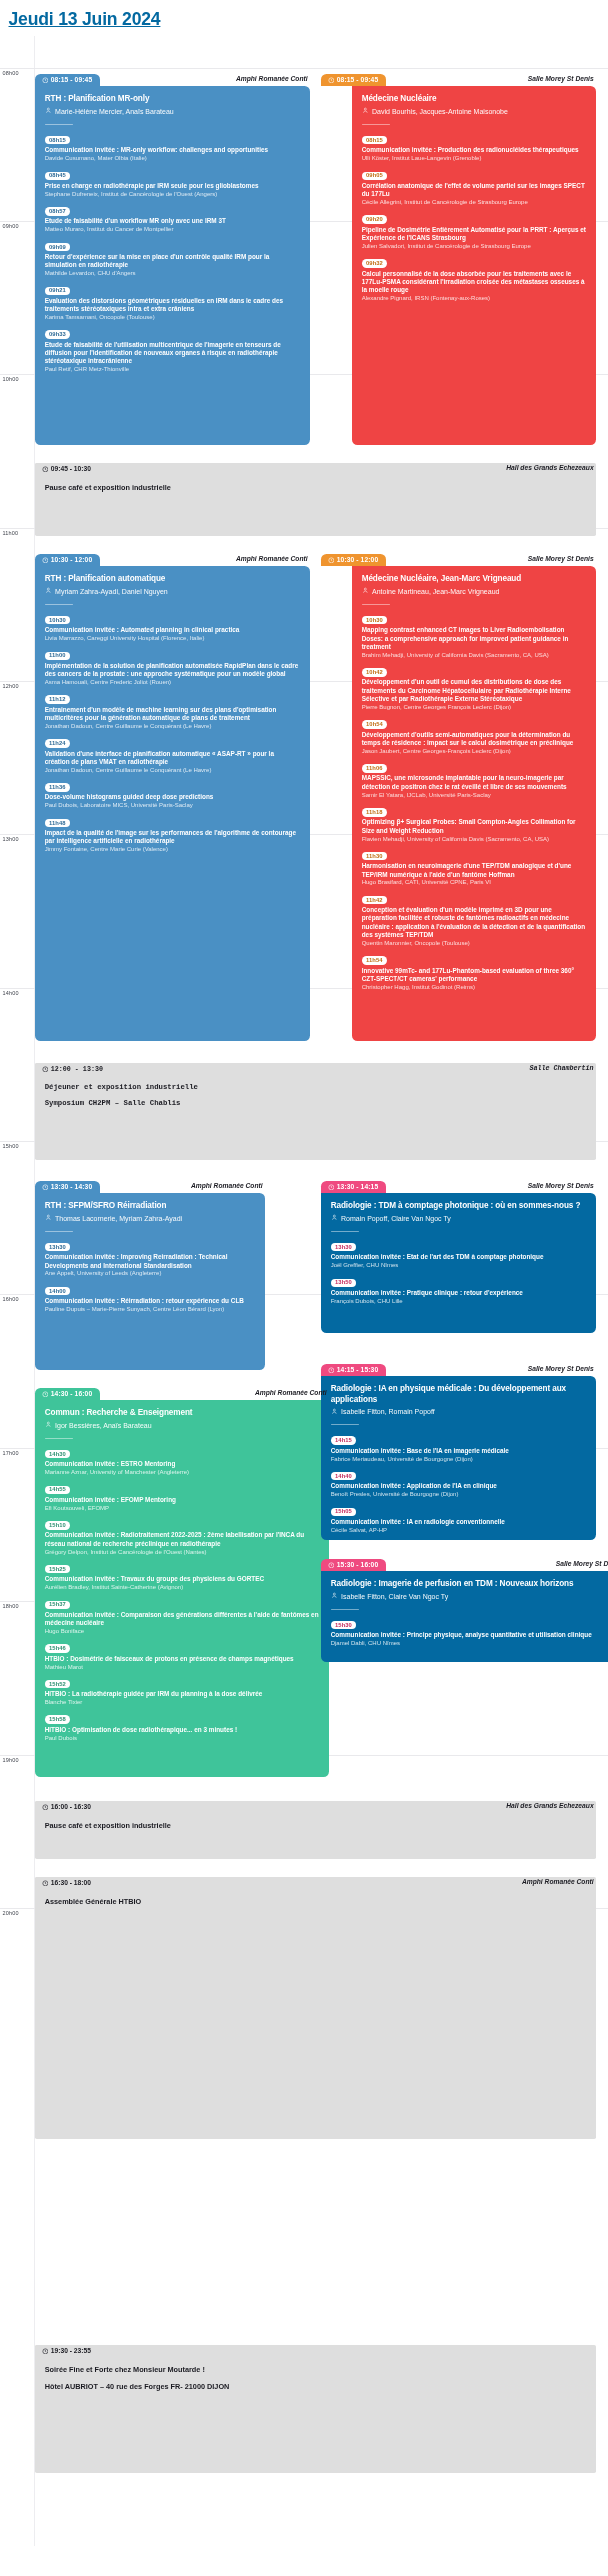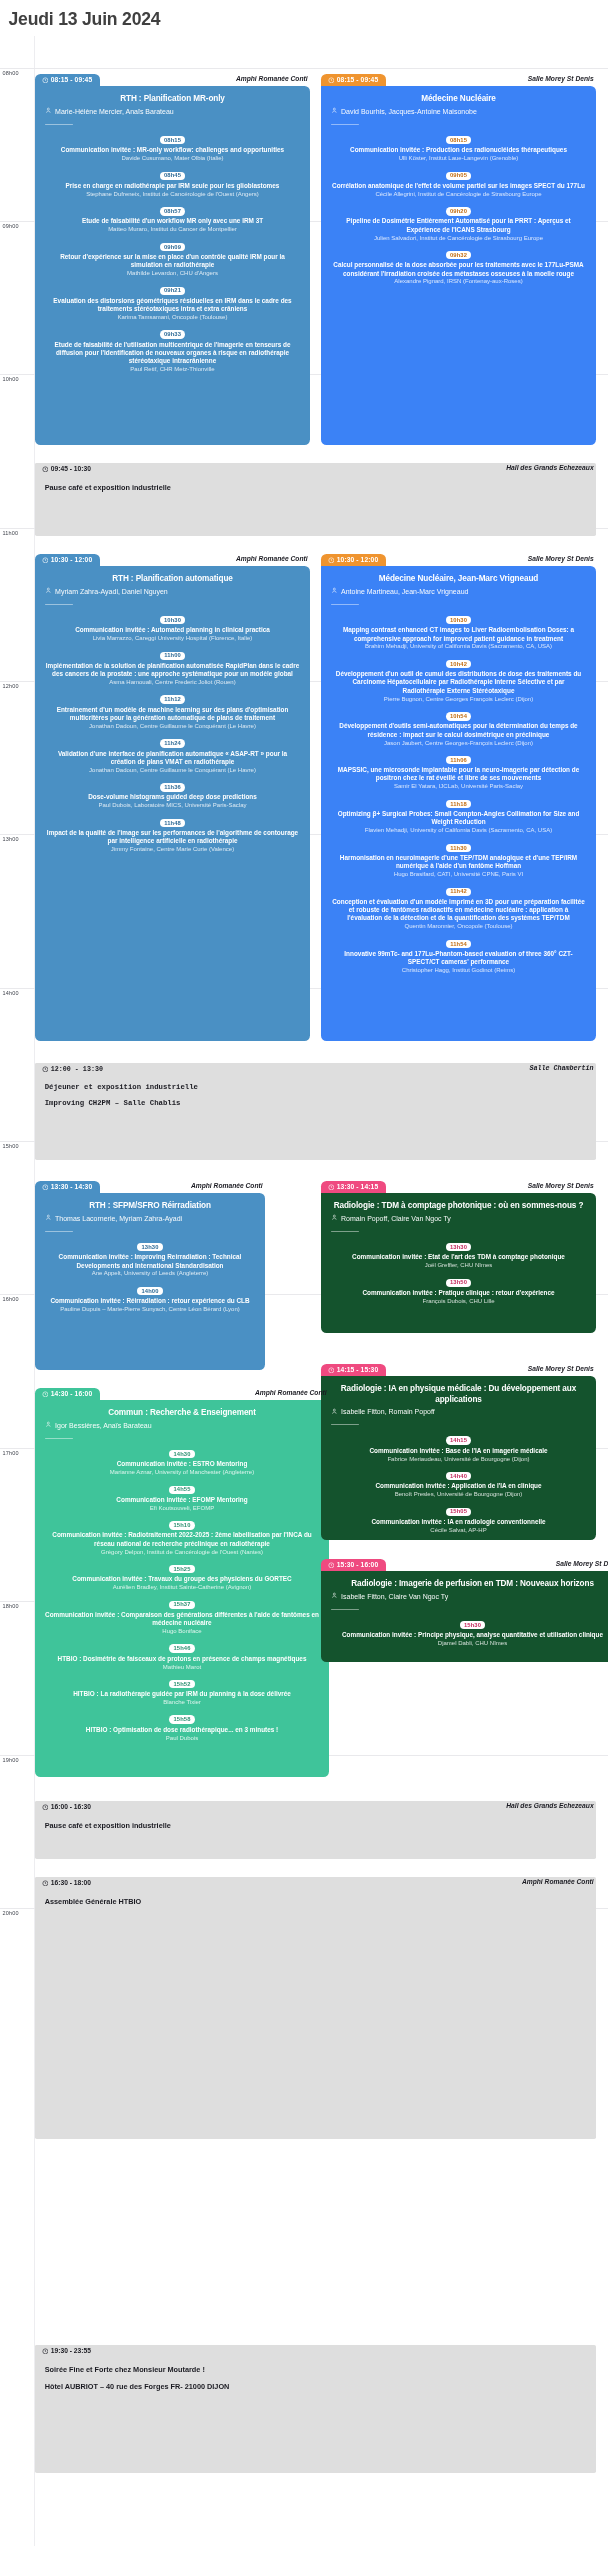--- a/index.html
+++ b/index.html
@@ -11,23 +11,24 @@
   .page {
     position: relative;
     width: 609px;
     min-height: 2576px;
     background: #ffffff;
     padding: 0;
   }
   .day-title {
     font-size: 17.6px;
     font-weight: bold;
-    color: #404040;
+    color: #0369a1;
     letter-spacing: -0.2px;
     padding: 8.5px 0 6px 8.5px;
+    text-decoration: underline;
   }
 
   
   .grid {
     position: relative;
     width: 609px;
   }
   .hour-row {
     position: absolute;
     left: 0;
@@ -74,21 +75,20 @@
     white-space: nowrap;
     z-index: 3;
   }
   .card .body {
     position: absolute;
     top: 12.8px; left: 0; right: 0; bottom: 0;
     border-radius: 5.5px;
     border-top-left-radius: 0;
     padding: 8px 9.7px 8.5px 9.7px;
     overflow: hidden;
-    text-align: center;
   }
   .room {
     position: absolute;
     top: 1.2px;
     right: 2.4px;
     font-size: 6.7px;
     font-weight: bold;
     font-style: italic;
     color: #1b1b22;
     white-space: nowrap;
@@ -141,27 +141,27 @@
     line-height: 1.3;
     color: rgba(255,255,255,0.82);
     font-weight: normal;
   }
 
   
   .blue .timetab { background: #4a90c4; }
   .blue .body    { background: #4a90c4; }
   .blue .badge   { color: #2d6a96; }
   .orange .timetab { background: #ef942f; }
-  .orange .body    { background: #3b82f6; }
+  .orange .body    { background: #ef4444; margin-left: 31px; }
   .orange .badge   { color: #c16d12; }
   .green .timetab { background: #3fc49a; }
   .green .body    { background: #3fc49a; }
   .green .badge   { color: #2d9172; }
   .pink .timetab { background: #ef4a80; }
-  .pink .body    { background: #14532d; }
+  .pink .body    { background: #0369a1; }
   .pink .badge   { color: #c32a5c; }
 
   
   .break {
     position: absolute;
     background: #dedede;
     border-radius: 1.8px;
     color: #1b1b22;
   }
   .break .timetab {
@@ -493,21 +493,21 @@
         <div class="timetab">
           <svg class="clock" width="6.7" height="6.7" viewBox="0 0 24 24" fill="none" stroke="currentColor" stroke-width="2.2">
             <circle cx="12" cy="12" r="9"></circle>
             <path d="M12 7v5l3.2 2"></path>
           </svg>
           <span>12:00 - 13:30</span>
         </div>
         <div class="room">Salle Chambertin</div>
         <div class="body">
           <div class="btitle">Déjeuner et exposition industrielle</div>
-          <div class="bsub">Improving CH2PM – Salle Chablis</div>
+          <div class="bsub">Symposium CH2PM – Salle Chablis</div>
         </div>
       </div>
       <div class="break" style="left: 35px; top: 1765px; width: 561px; height: 58px;">
         <div class="timetab">
           <svg class="clock" width="6.7" height="6.7" viewBox="0 0 24 24" fill="none" stroke="currentColor" stroke-width="2.2">
             <circle cx="12" cy="12" r="9"></circle>
             <path d="M12 7v5l3.2 2"></path>
           </svg>
           <span>16:00 - 16:30</span>
         </div>

